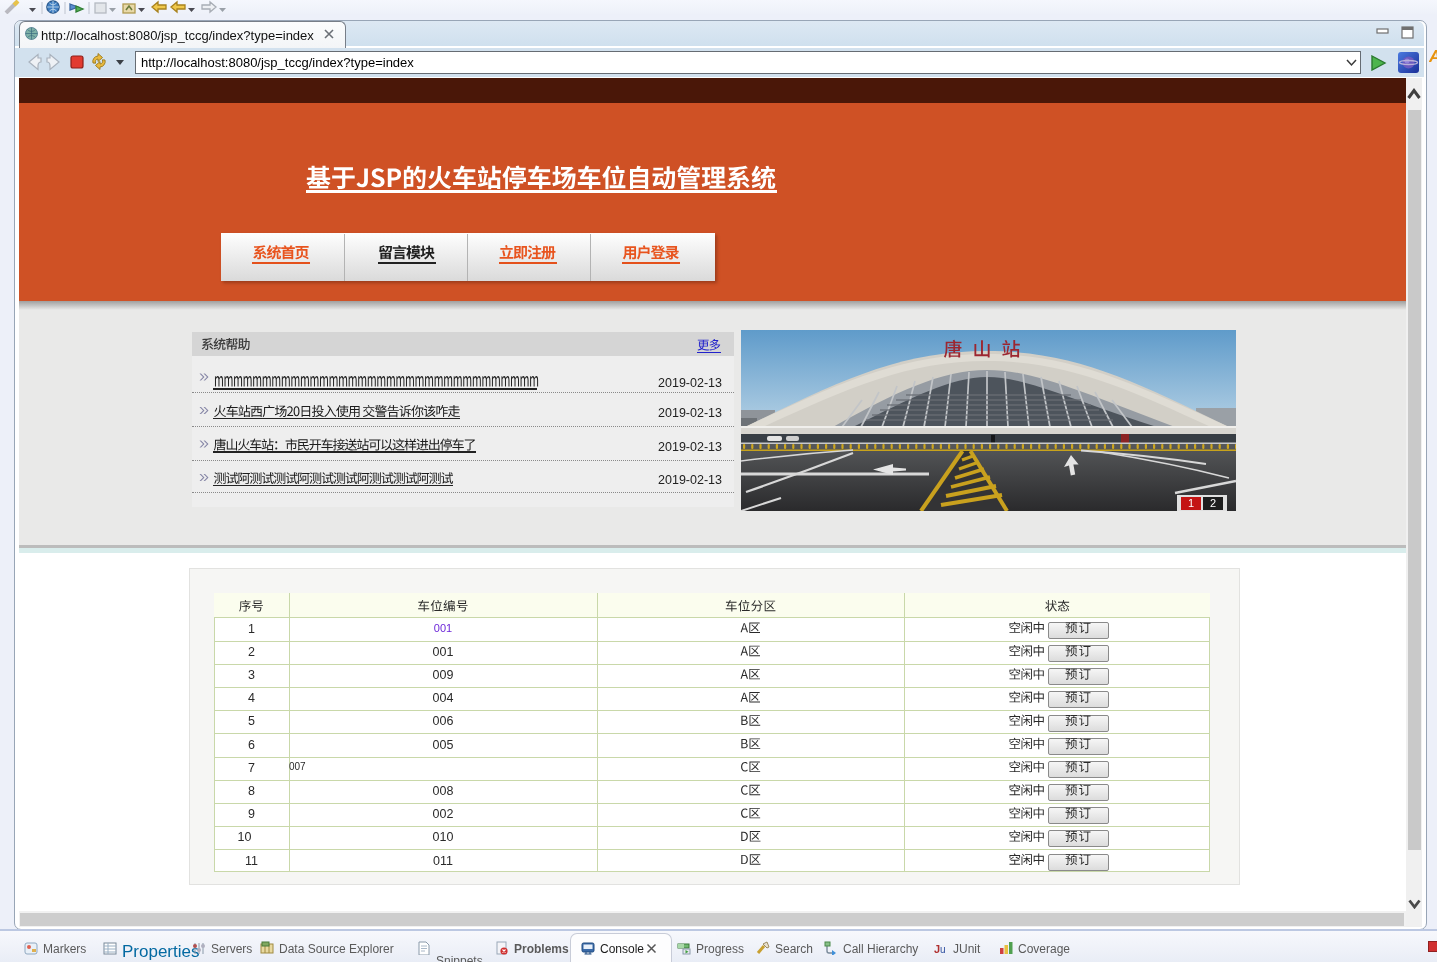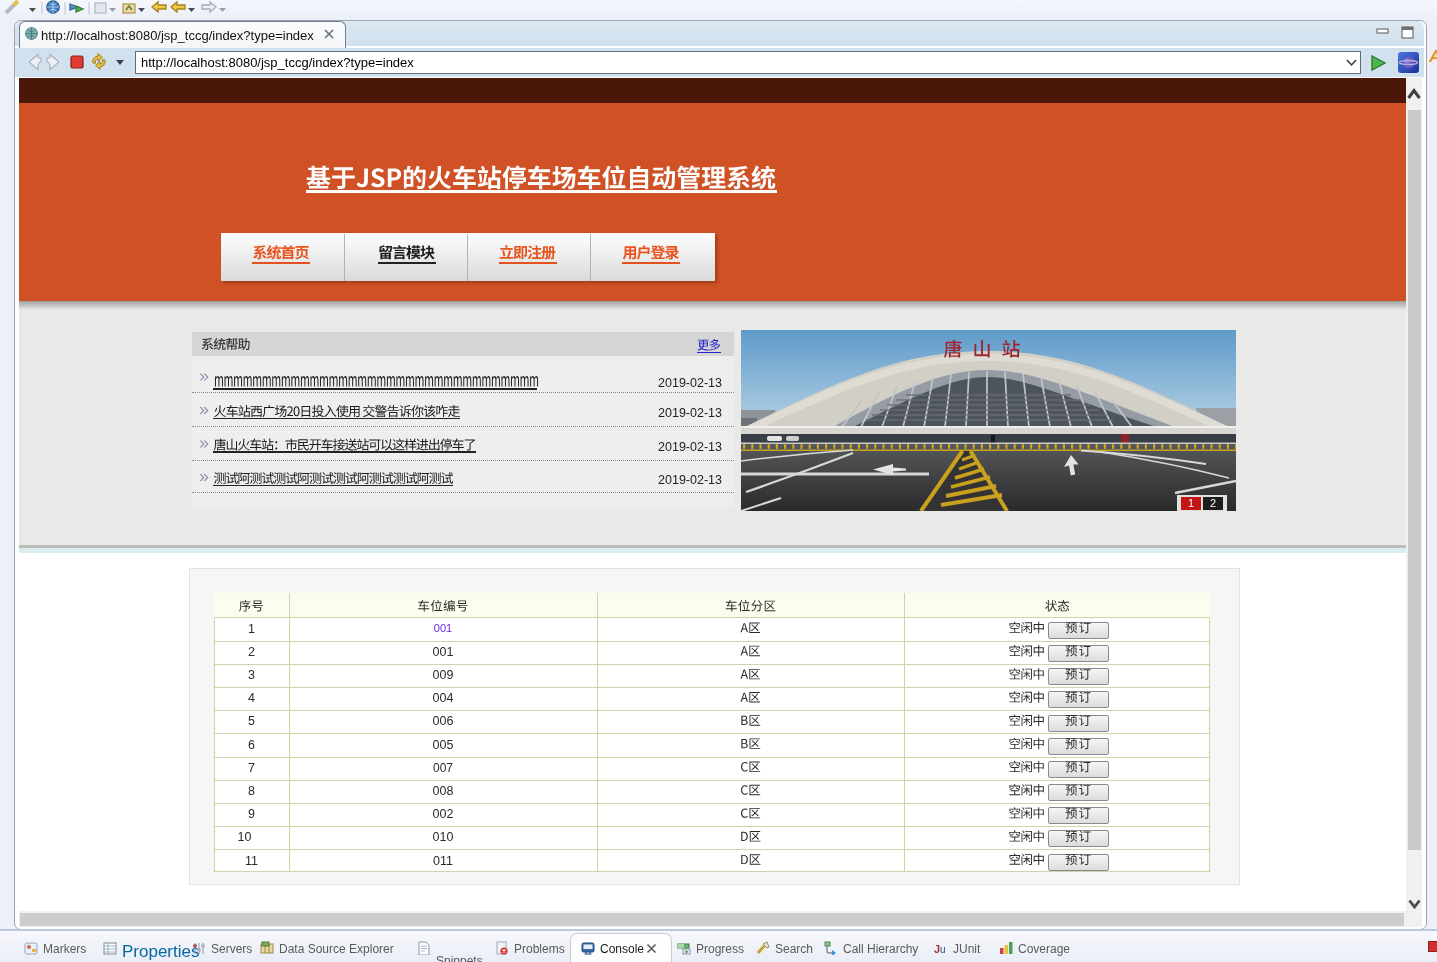--- a/index.html
+++ b/index.html
@@ -307,21 +307,21 @@
 <div class="ab" style="left:289px;top:644.9px;width:308px;text-align:center;font-size:12.5px;color:#2a2a2a;">001</div>
 <div class="ab" style="left:213.5px;top:668.1px;width:76px;text-align:center;font-size:12.5px;color:#2a2a2a;">3</div>
 <div class="ab" style="left:289px;top:668.1px;width:308px;text-align:center;font-size:12.5px;color:#2a2a2a;">009</div>
 <div class="ab" style="left:213.5px;top:691.2px;width:76px;text-align:center;font-size:12.5px;color:#2a2a2a;">4</div>
 <div class="ab" style="left:289px;top:691.2px;width:308px;text-align:center;font-size:12.5px;color:#2a2a2a;">004</div>
 <div class="ab" style="left:213.5px;top:714.4px;width:76px;text-align:center;font-size:12.5px;color:#2a2a2a;">5</div>
 <div class="ab" style="left:289px;top:714.4px;width:308px;text-align:center;font-size:12.5px;color:#2a2a2a;">006</div>
 <div class="ab" style="left:213.5px;top:737.6px;width:76px;text-align:center;font-size:12.5px;color:#2a2a2a;">6</div>
 <div class="ab" style="left:289px;top:737.6px;width:308px;text-align:center;font-size:12.5px;color:#2a2a2a;">005</div>
 <div class="ab" style="left:213.5px;top:760.8px;width:76px;text-align:center;font-size:12.5px;color:#2a2a2a;">7</div>
-<div class="ab" style="left:289px;top:760.8px;width:308px;text-align:center;font-size:12px;color:#2a2a2a;">007</div>
+<div class="ab" style="left:289px;top:760.8px;width:308px;text-align:left;font-size:10px;color:#2a2a2a;">007</div>
 <div class="ab" style="left:213.5px;top:784.0px;width:76px;text-align:center;font-size:12.5px;color:#2a2a2a;">8</div>
 <div class="ab" style="left:289px;top:784.0px;width:308px;text-align:center;font-size:12.5px;color:#2a2a2a;">008</div>
 <div class="ab" style="left:213.5px;top:807.1px;width:76px;text-align:center;font-size:12.5px;color:#2a2a2a;">9</div>
 <div class="ab" style="left:289px;top:807.1px;width:308px;text-align:center;font-size:12.5px;color:#2a2a2a;">002</div>
 <div class="ab" style="left:213.5px;top:830.3px;width:62px;text-align:center;font-size:12.5px;color:#2a2a2a;">10</div>
 <div class="ab" style="left:289px;top:830.3px;width:308px;text-align:center;font-size:12.5px;color:#2a2a2a;">010</div>
 <div class="ab" style="left:213.5px;top:853.5px;width:76px;text-align:center;font-size:12.5px;color:#2a2a2a;">11</div>
 <div class="ab" style="left:289px;top:853.5px;width:308px;text-align:center;font-size:12.5px;color:#2a2a2a;">011</div>
 <div class="ab" style="left:1047.5px;top:621.8px;width:59px;height:15px;background:linear-gradient(#f6f6f6,#dcdcdc);border:1px solid #8a8a8a;border-radius:2px;"></div>
 <div class="ab" style="left:1047.5px;top:645.0px;width:59px;height:15px;background:linear-gradient(#f6f6f6,#dcdcdc);border:1px solid #8a8a8a;border-radius:2px;"></div>
@@ -389,21 +389,21 @@
     </g>
   </svg>
 <div class="ab" style="left:436px;top:942px;font-size:12px;color:#5a5a5a;font-weight:normal;margin-top:12px;">Snippets</div>
 <svg class="ab" style="left:495px;top:941px" width="14" height="14" viewBox="0 0 14 14">
     <g stroke-width="1" fill="none">
       <rect x="2" y="1" width="9" height="12" fill="#f4f4f8" stroke="#9aa8b8"></rect>
       <circle cx="9" cy="10" r="3.6" fill="#d03030"></circle>
       <path d="M7.5 8.5 l3 3 M10.5 8.5 l-3 3" stroke="#fff" stroke-width="1.1"></path>
     </g>
   </svg>
-<div class="ab" style="left:514px;top:942px;font-size:12px;color:#5a5a5a;font-weight:normal;">Problems</div>
+<div class="ab" style="left:514px;top:942px;font-size:12px;color:#5a5a5a;font-weight:bold;">Problems</div>
 <svg class="ab" style="left:581px;top:941px" width="14" height="14" viewBox="0 0 14 14">
     <g stroke-width="1" fill="none">
       <rect x="1" y="2" width="12" height="9" rx="1.5" fill="#3a6aa8" stroke="#1e4a80"></rect>
       <rect x="2.5" y="3.5" width="9" height="4.5" fill="#e8f0fa"></rect>
       <path d="M5 11 v2 M9 11 v2 M3.5 13 h7" stroke="#1e4a80"></path>
     </g>
   </svg>
 <div class="ab" style="left:600px;top:942px;font-size:12px;color:#1a1a1a;font-weight:normal;">Console</div>
 <svg class="ab" style="left:677px;top:941px" width="14" height="14" viewBox="0 0 14 14">
     <g stroke-width="1" fill="none">

